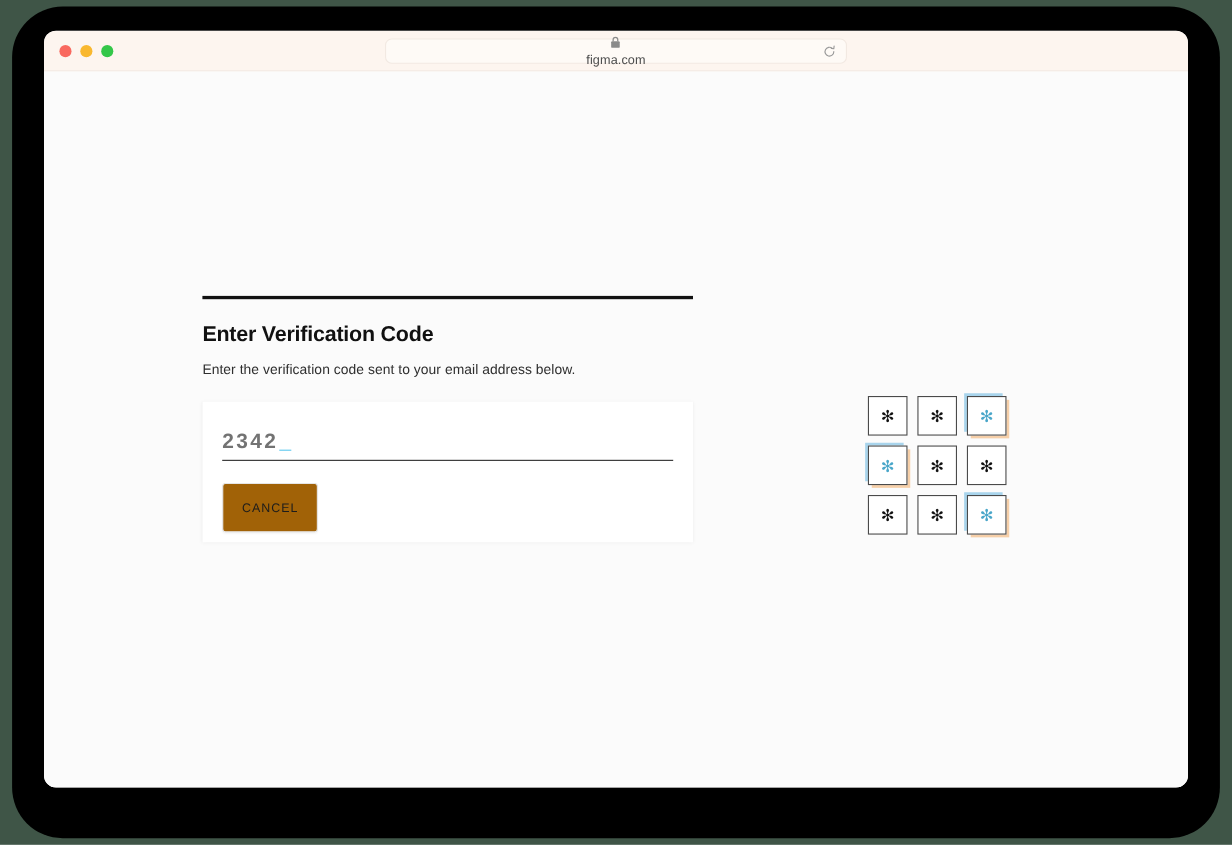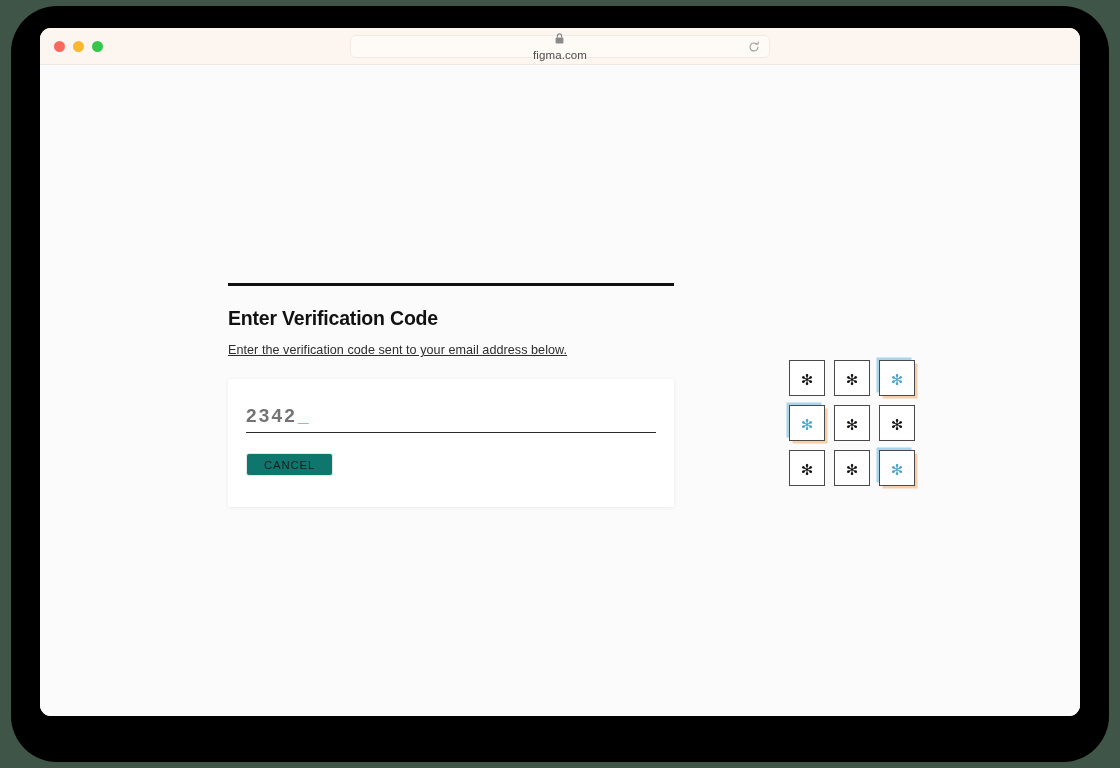--- a/index.html
+++ b/index.html
@@ -99,23 +99,22 @@
   #page-viewport {
     position: relative;
     height: 651px;
     background: #fbfbfb;
   }
 
   
   #verification-block {
     position: absolute;
     left: 144px;
-    top: 218px;
+    top: 204px;
     width: 446px;
-    margin-left: 44px;
   }
 
   #top-rule {
     height: 3px;
     background: #111111;
     width: 446px;
   }
 
   #page-title {
     margin-top: 21px;
@@ -123,21 +122,20 @@
     font-weight: bold;
     color: #111111;
     letter-spacing: -0.2px;
   }
 
   #page-subtitle {
     margin-top: 13px;
     font-size: 12.6px;
     color: #2e2e2e;
     letter-spacing: 0.05px;
-    text-decoration: underline;
   }
 
   #form-card {
     margin-top: 22px;
     width: 446px;
     height: 128px;
     background: #ffffff;
     box-shadow: 0 1px 4px rgba(0,0,0,0.055), 0 0 1px rgba(0,0,0,0.05);
     padding: 20px 18px 0 18px;
     position: relative;
@@ -172,23 +170,23 @@
     color: #29b6e8;
     letter-spacing: 0;
     margin-left: 1px;
   }
 
   #cancel-button {
     margin-top: 20px;
     display: inline-flex;
     align-items: center;
     justify-content: center;
-    height: 23px;
+    height: 45px;
     padding: 0 17px;
-    background: #0f766e;
+    background: #a16207;
     border: 1px solid #e6e6e6;
     border-radius: 3px;
     font-family: "Liberation Sans", sans-serif;
     font-size: 11.3px;
     color: #1c1c1c;
     letter-spacing: 0.9px;
     cursor: pointer;
     box-shadow: 0 1px 2px rgba(0,0,0,0.04);
   }
 

